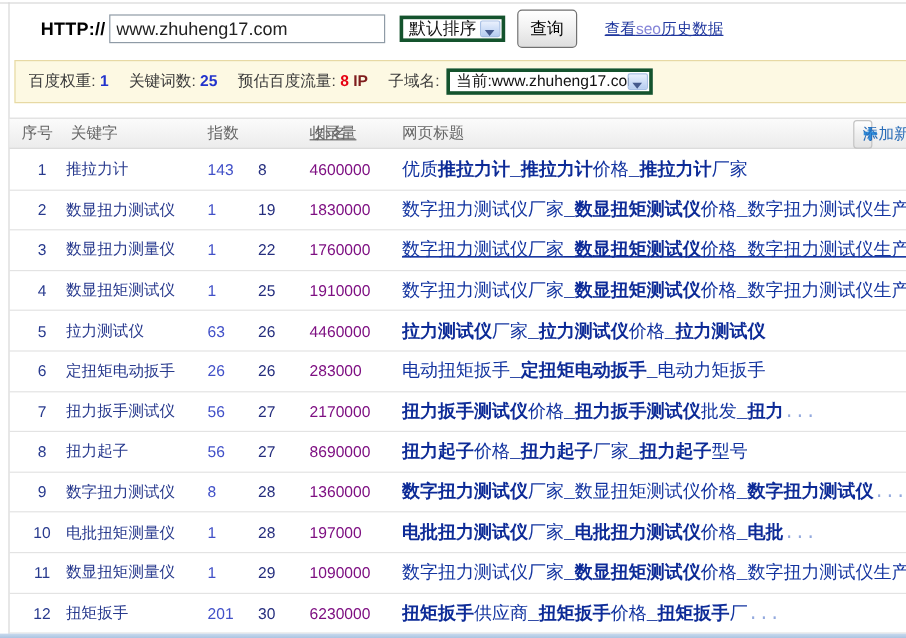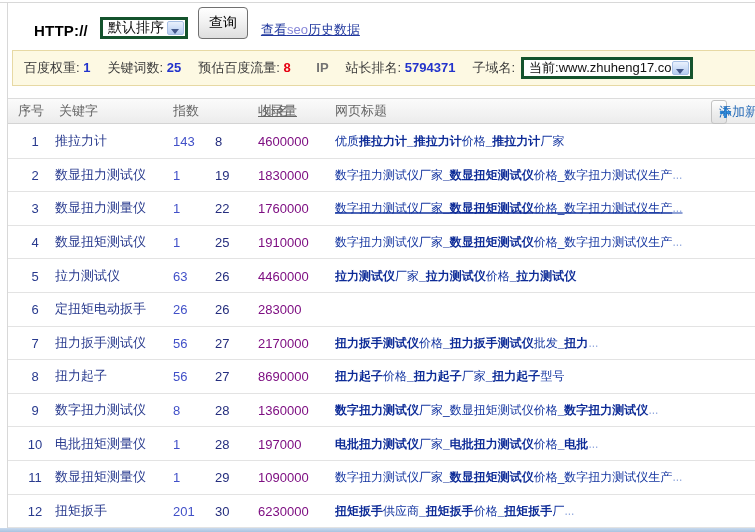--- a/index.html
+++ b/index.html
@@ -6,21 +6,21 @@
   body{
     width:755px;height:532px;position:relative;overflow:hidden;
     background:#fff;
     font-family:"Liberation Sans","DejaVu Sans",sans-serif;
     -webkit-font-smoothing:antialiased;
   }
   .hairline-top{position:absolute;top:2px;left:0;right:0;height:1px;background:#d8d8d8;}
   .hairline-left{position:absolute;left:7px;top:2px;bottom:0;width:1px;background:#d8d8d8;}
 
   
-  .topbar{position:absolute;left:8px;top:9px;right:0;height:30px;display:flex;align-items:flex-end;}
+  .topbar{position:absolute;left:8px;top:9px;right:0;height:30px;display:flex;align-items:center;}
   .http-label{margin-left:26px;font-weight:bold;font-size:15px;color:#000;letter-spacing:0.2px;}
   .url-input{
     margin-left:3px;width:218px;height:20px;border:1px solid #8f9ba6;
     font-family:inherit;font-size:15px;color:#222;padding:1px 5px;outline:none;
   }
   .xp-select{
     position:relative;background:#fff;border:3px solid #14532d;height:22px;
     display:flex;align-items:center;font-size:14px;color:#111;cursor:default;
   }
   .xp-select .val{padding:0 22px 0 5px;white-space:nowrap;}
@@ -33,33 +33,33 @@
     content:"";position:absolute;left:3px;top:7px;
     border-left:4px solid transparent;border-right:4px solid transparent;
     border-top:5px solid #44598c;
   }
   .sort-select{margin-left:12px;width:88px;box-sizing:border-box;}
   .query-btn{
     margin-left:10px;height:32px;padding:0 10px;font-family:inherit;font-size:14px;color:#000;
     border:1px solid #707070;border-radius:4px;
     background:linear-gradient(#ffffff,#f2f2f2 45%,#dedede);cursor:pointer;
   }
-  .history-link{margin-left:13px;font-size:13px;color:#21389e;text-decoration:underline;cursor:pointer;}
+  .history-link{margin-left:23px;font-size:13px;color:#21389e;text-decoration:underline;cursor:pointer;}
   .history-link .seo{color:#8585d8;}
 
   
   .statsbar{
     position:absolute;left:12px;top:50px;width:758px;height:36px;box-sizing:border-box;
     background:#fdf9e3;border:1px solid #e7d9a4;
     display:flex;align-items:center;font-size:13px;color:#3a3a3a;padding-left:11px;
   }
   .stat{margin-right:17px;white-space:nowrap;}
   .stat .v-blue{color:#2233cc;font-weight:bold;}
   .stat .v-red{color:#e60012;font-weight:bold;}
-  .stat .v-purple{color:#737373;font-weight:bold;margin-left:22px;}
+  .stat .v-purple{color:#7f1d1d;font-weight:bold;}
   .subdomain-select{width:172px;box-sizing:border-box;font-size:13px;margin-left:2px;}
 
   
   .thead{
     position:absolute;left:8px;top:98px;width:767px;height:26px;box-sizing:border-box;
     background:linear-gradient(#fbfbfb,#ececec);
     border-top:1px solid #dcdcdc;border-bottom:1px solid #d4d4d4;
     font-size:13px;color:#666;
   }
   .thead span{position:absolute;top:50%;transform:translateY(-50%);white-space:nowrap;}
@@ -80,53 +80,53 @@
 
   
   .tbody{position:absolute;left:8px;top:125px;width:747px;}
   .trow{position:relative;height:32.6px;border-bottom:1px solid #e3e3e3;font-size:13px;}
   .trow span{position:absolute;top:50%;transform:translateY(-50%);white-space:nowrap;}
   .c-no{left:10px;width:34px;text-align:center;color:#283a8e;}
   .c-kw{left:47px;color:#283a8e;cursor:pointer;}
   .c-idx{left:165px;color:#4150c8;cursor:pointer;}
   .c-rank{left:207px;color:#252e7e;}
   .c-col{left:250px;color:#7e0f82;cursor:pointer;}
-  .c-title{left:327px;right:0;overflow:hidden;color:#1334a0;font-size:12px;cursor:pointer;}
+  .c-title{left:327px;right:0;overflow:hidden;color:#1334a0;font-size:15px;cursor:pointer;font-family:Liberation Mono, monospace;}
   .c-title span{position:static;transform:none;}
   .seg-b{font-weight:bold;color:#0d2b97;}
   .seg-n{}
   .seg-e{color:#93a9de;}
   .u, .u span{text-decoration:underline;}
 
   .bottom-strip{
     position:absolute;left:0;right:0;bottom:0;height:4px;
     background:linear-gradient(#c9daee,#a9c3e0);
   }
 </style>
 </head>
 <body>
 
 <div class="hairline-top"></div>
 <div class="hairline-left"></div>
 
 <div class="topbar">
   <span class="http-label">HTTP://</span>
+  <input class="url-input" type="text" value="www.zhuheng17.com" style="">
   <div class="xp-select sort-select">
     <span class="val">默认排序</span>
     <span class="xp-arrow"></span>
   </div>
   <button class="query-btn">查询</button>
   <a class="history-link"><span>查看</span><span class="seo">seo</span><span>历史数据</span></a>
 </div>
 
 <div class="statsbar">
   <span class="stat"><span>百度权重:</span> <span class="v-blue">1</span></span>
   <span class="stat"><span>关键词数:</span> <span class="v-blue">25</span></span>
   <span class="stat"><span>预估百度流量:</span> <span class="v-red">8</span> <span class="v-purple">IP</span></span>
-  <span class="stat"><span>站长排名:</span> <span class="v-blue">5794371</span></span>
   <span class="stat" style="margin-right:4px;">子域名:</span>
   <div class="xp-select subdomain-select">
     <span class="val">当前:www.zhuheng17.com</span>
     <span class="xp-arrow"></span>
   </div>
 </div>
 
 <div class="thead">
   <span class="h-no">序号</span>
   <span class="h-kw">关键字</span>
@@ -180,20 +180,21 @@
       <span class="c-rank">26</span>
       <span class="c-col">4460000</span>
       <span class="c-title"><span class="seg-b">拉力测试仪</span><span class="seg-n">厂家</span><span class="seg-b">_拉力测试仪</span><span class="seg-n">价格</span><span class="seg-b">_拉力测试仪</span></span>
     </div>
     <div class="trow">
       <span class="c-no">6</span>
       <span class="c-kw">定扭矩电动扳手</span>
       <span class="c-idx">26</span>
       <span class="c-rank">26</span>
       <span class="c-col">283000</span>
+      <span class="c-title"><span class="seg-n">电动扭矩扳手</span><span class="seg-b">_定扭矩电动扳手_</span><span class="seg-n">电动力矩扳手</span></span>
     </div>
     <div class="trow">
       <span class="c-no">7</span>
       <span class="c-kw">扭力扳手测试仪</span>
       <span class="c-idx">56</span>
       <span class="c-rank">27</span>
       <span class="c-col">2170000</span>
       <span class="c-title"><span class="seg-b">扭力扳手测试仪</span><span class="seg-n">价格</span><span class="seg-b">_扭力扳手测试仪</span><span class="seg-n">批发</span><span class="seg-b">_扭力</span><span class="seg-e">...</span></span>
     </div>
     <div class="trow">

